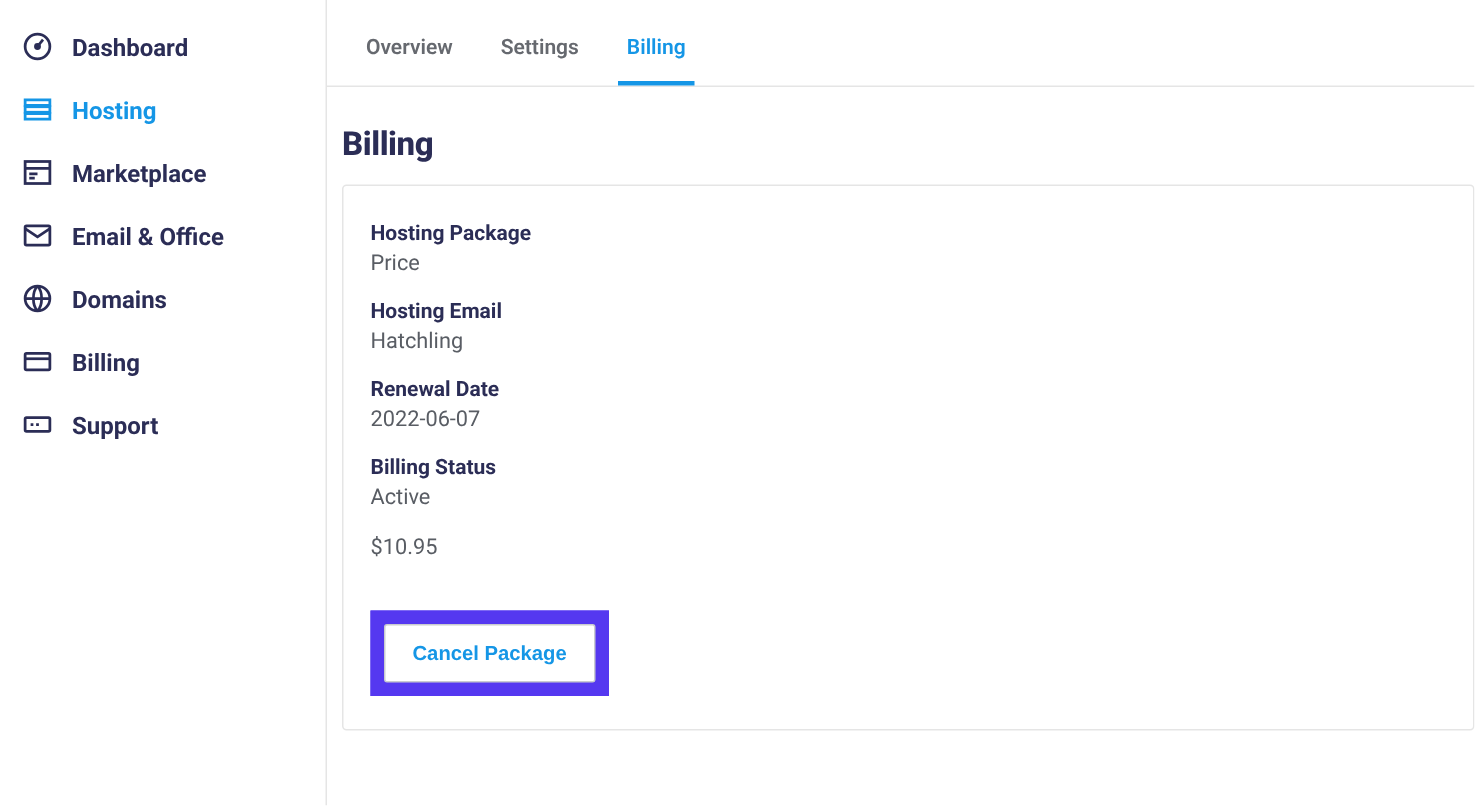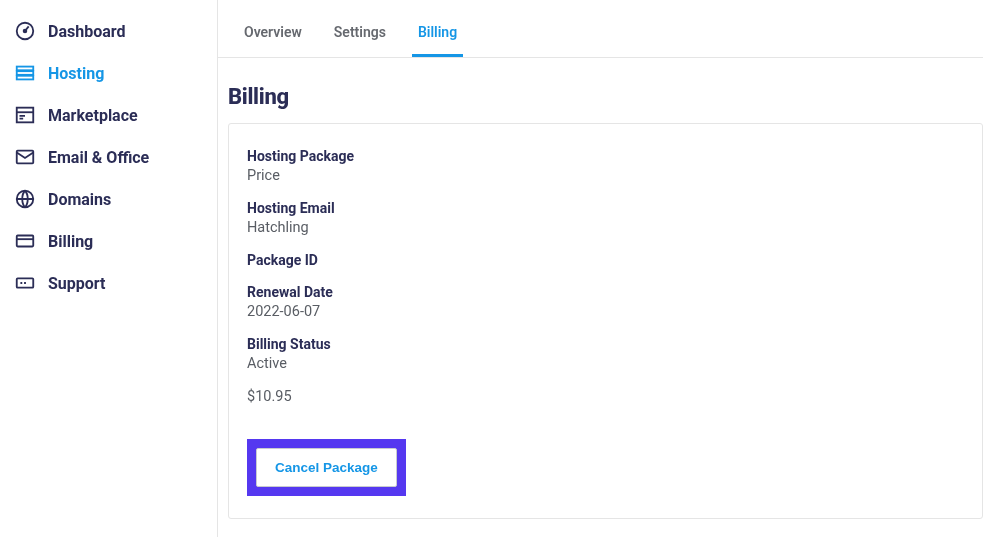--- a/index.html
+++ b/index.html
@@ -107,21 +107,20 @@
   <div class="card">
     <div class="field">
       <div class="field-label">Hosting Package</div>
       <div class="field-value">Price</div>
     </div>
     <div class="field">
       <div class="field-label">Hosting Email</div>
       <div class="field-value">Hatchling</div>
     </div>
     <div class="field">
-      <div class="field-label">Package ID</div>
     </div>
     <div class="field">
       <div class="field-label">Renewal Date</div>
       <div class="field-value">2022-06-07</div>
     </div>
     <div class="field">
       <div class="field-label">Billing Status</div>
       <div class="field-value">Active</div>
     </div>
     <div class="field">

